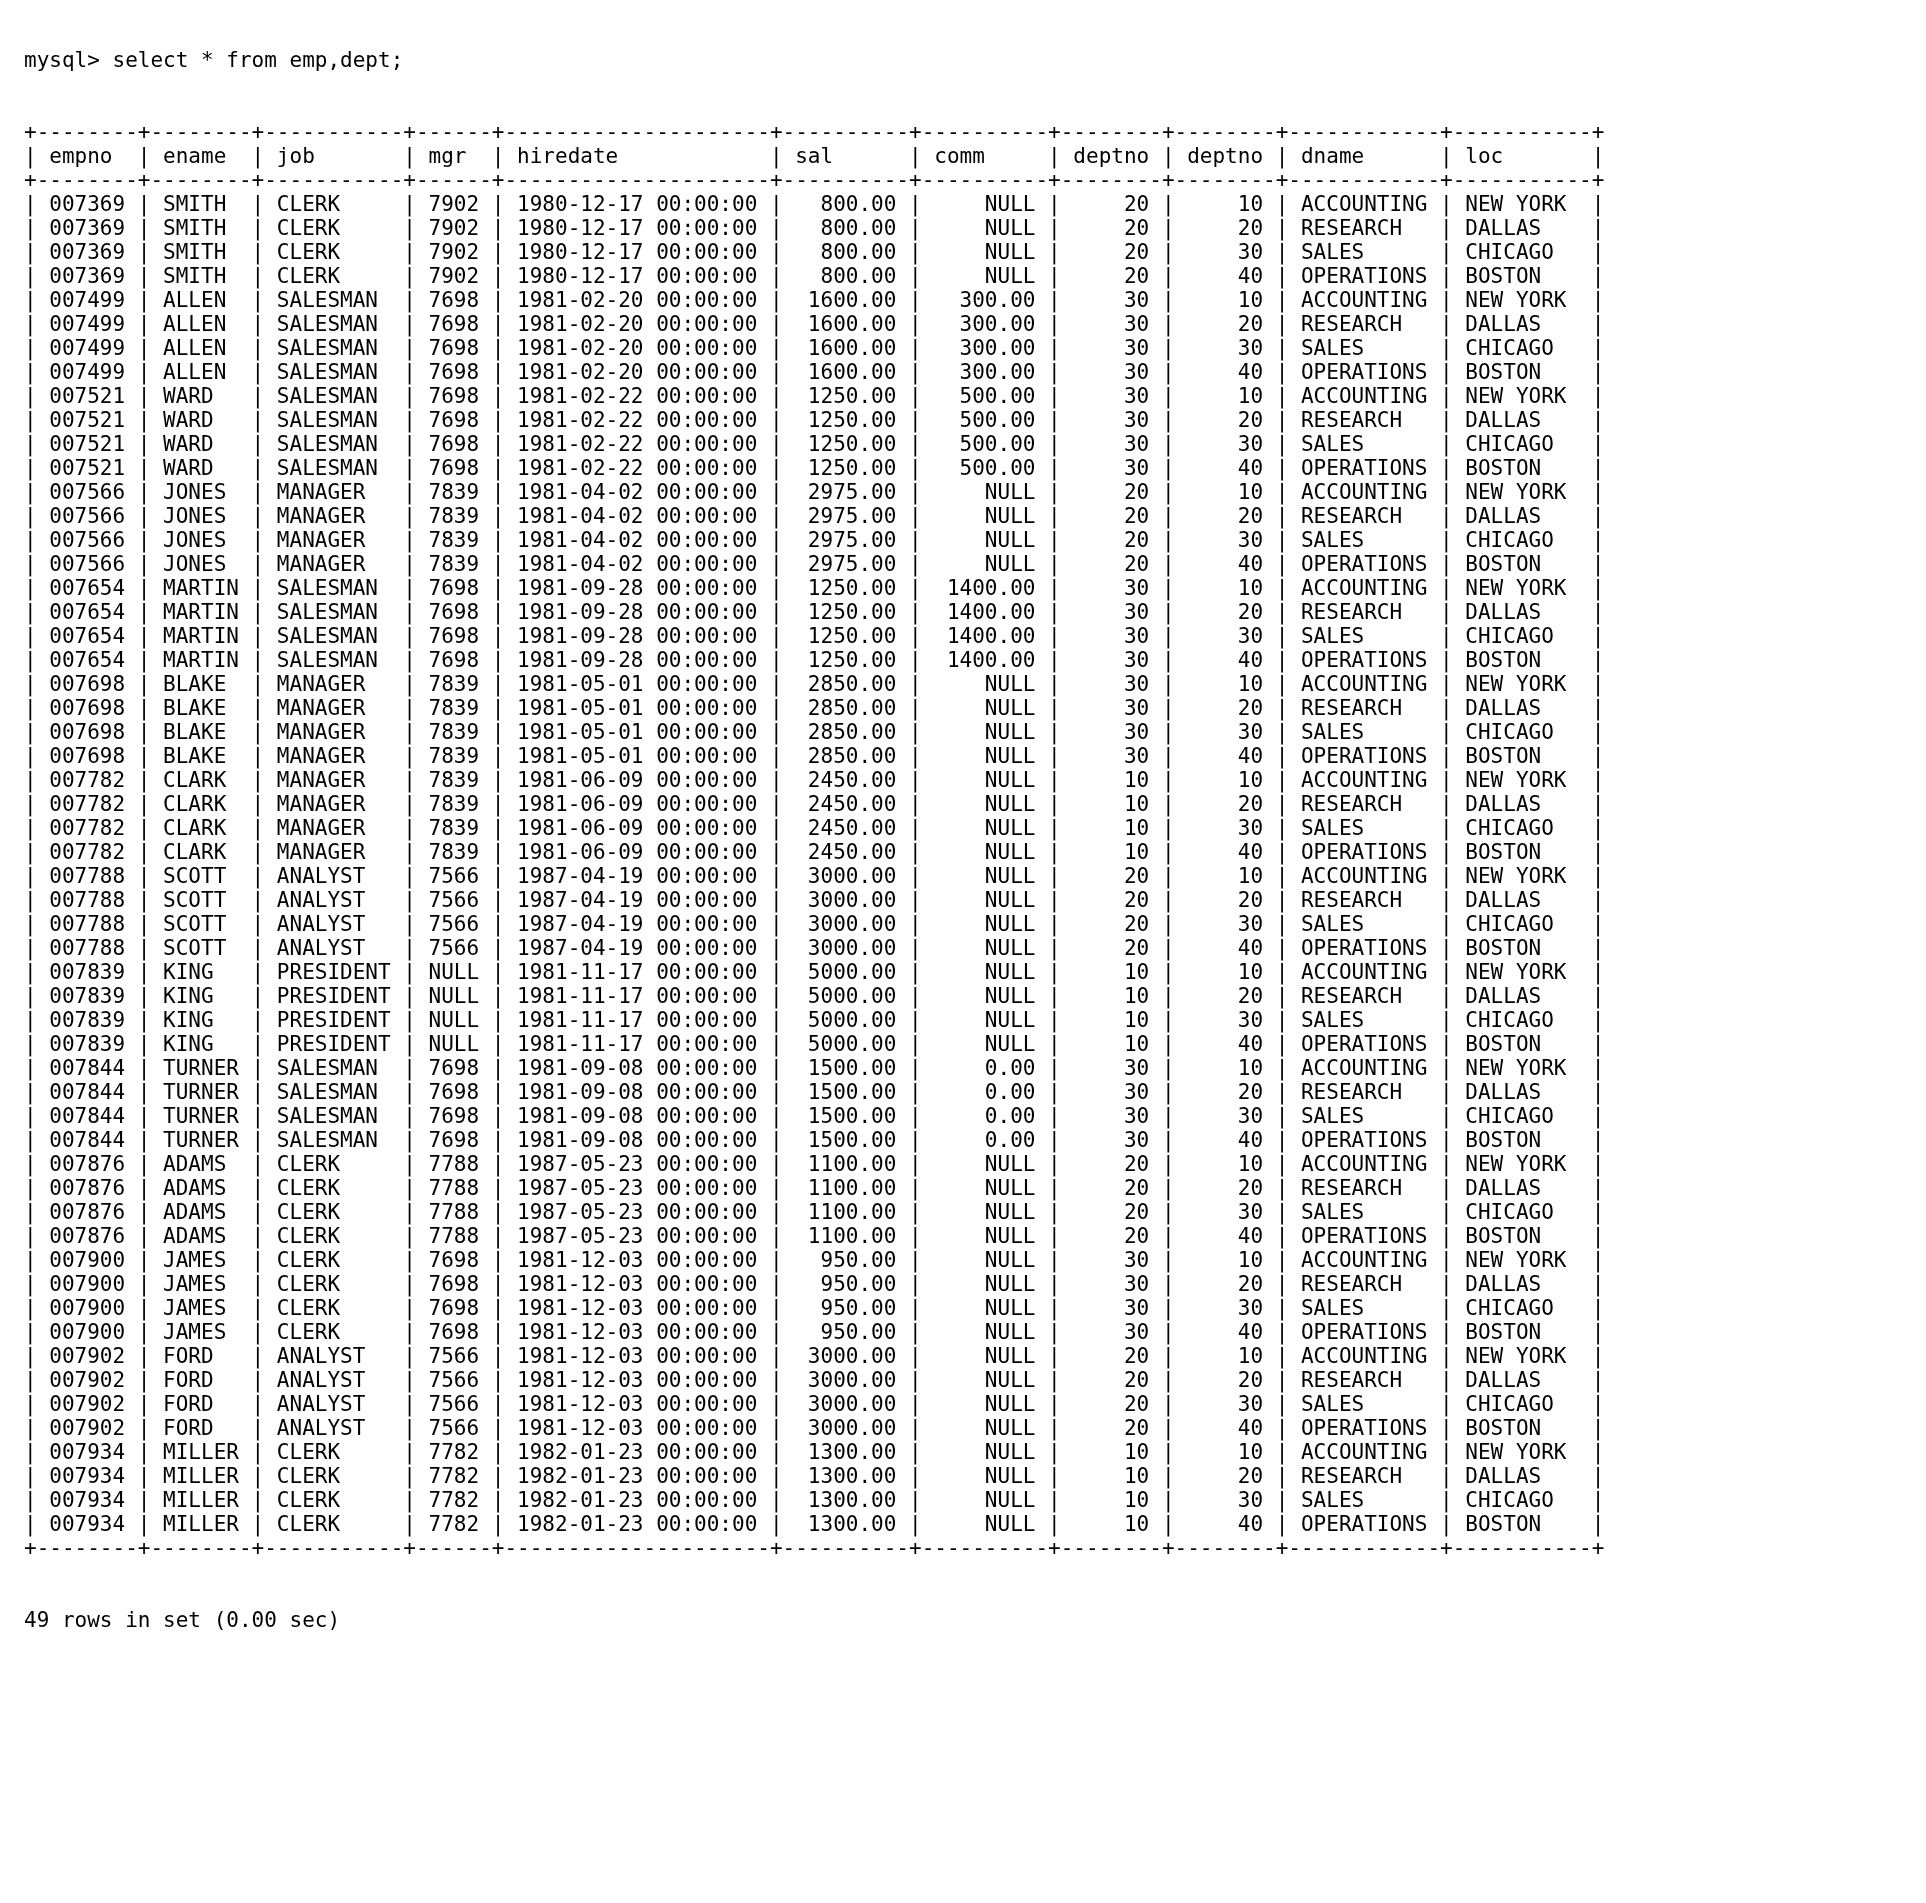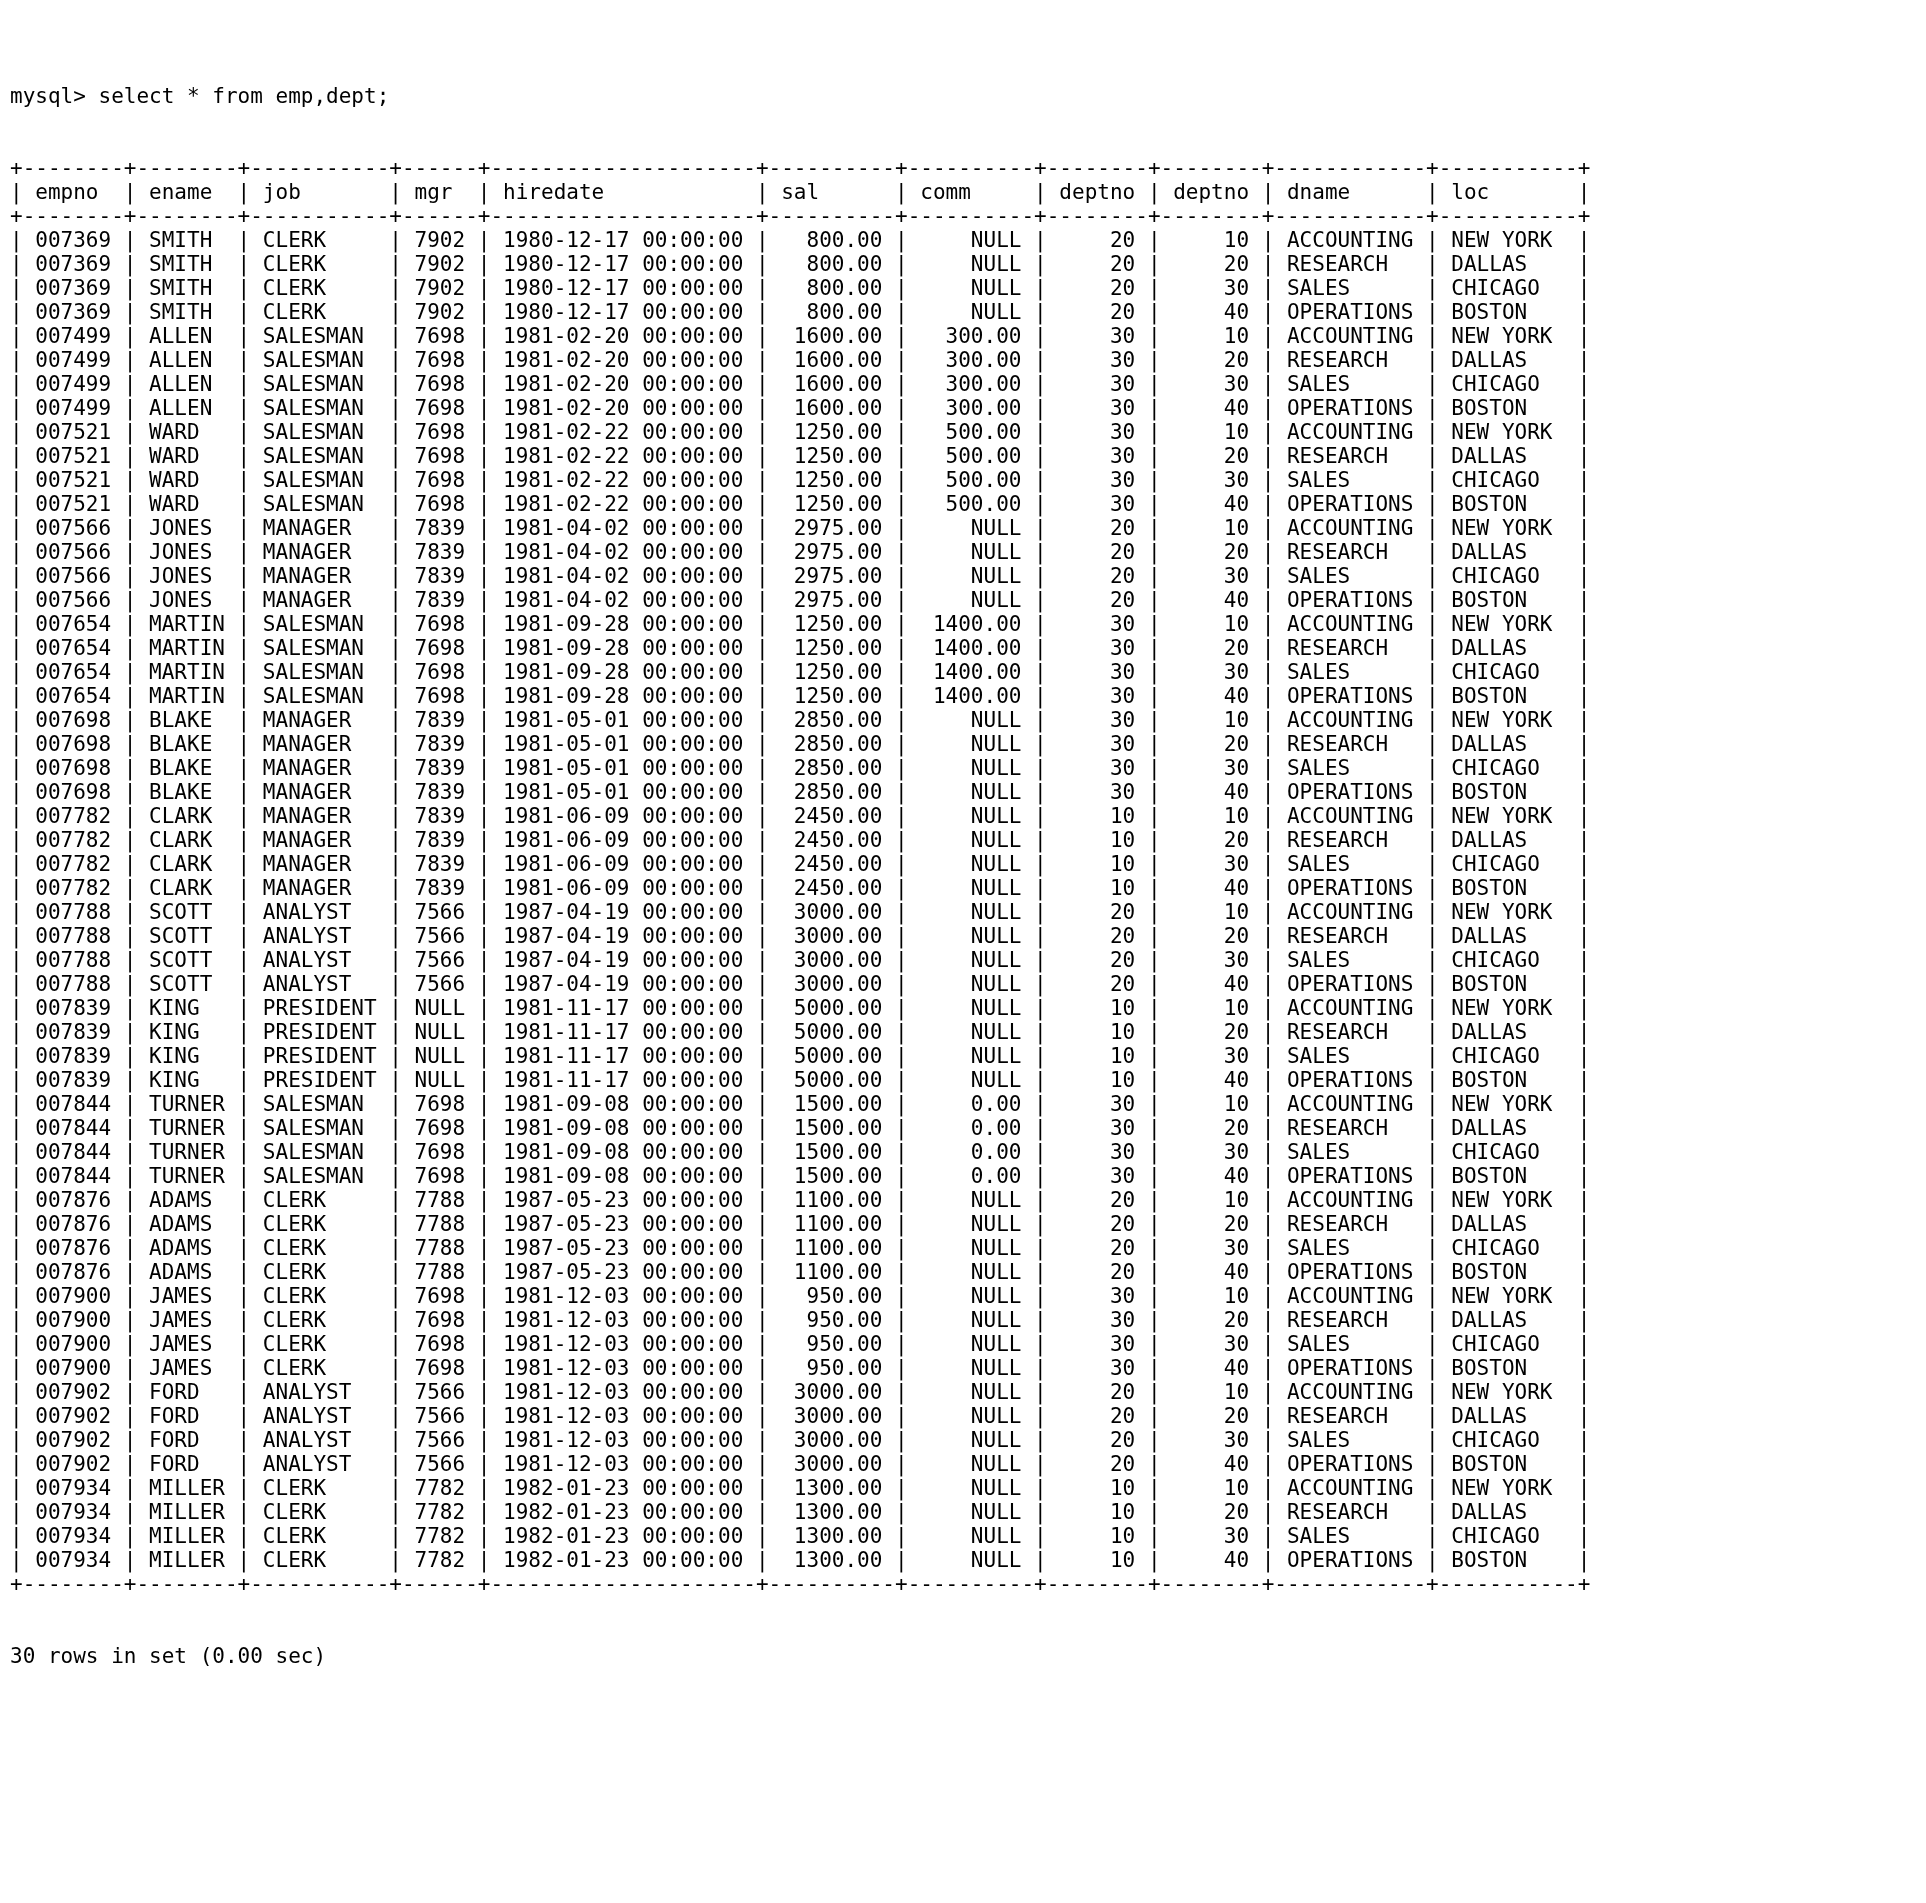--- a/index.html
+++ b/index.html
@@ -8,42 +8,41 @@
     padding: 0;
     background: #ffffff;
   }
   body {
     width: 1927px;
     height: 1903px;
     overflow: hidden;
     font-family: "DejaVu Sans Mono", "Liberation Mono", monospace;
   }
   #terminal {
-    padding: 0px 0px 0px 10px;
+    padding: 0px 0px 0px 24px;
     font-family: "DejaVu Sans Mono", "Liberation Mono", monospace;
     font-size: 21px;
     line-height: 24px;
     color: #000000;
     background: #ffffff;
     white-space: pre;
     letter-spacing: 0px;
-    margin-top: 36px;
   }
   .line {
     white-space: pre;
     font-family: "DejaVu Sans Mono", "Liberation Mono", monospace;
     height: 24px;
   }
   .prompt-line { }
   .rule-line { }
   .header-line { }
   .data-line { }
   .footer-line { }
 </style>
 </head>
 <body>
 
 <div id="terminal">
   <div class="line prompt-line">mysql&gt; select * from emp,dept;</div>
   <div id="table-body"><div class="line rule-line">+--------+--------+-----------+------+---------------------+----------+----------+--------+--------+------------+-----------+</div><div class="line header-line">| empno  | ename  | job       | mgr  | hiredate            | sal      | comm     | deptno | deptno | dname      | loc       |</div><div class="line rule-line">+--------+--------+-----------+------+---------------------+----------+----------+--------+--------+------------+-----------+</div><div class="line data-line">| 007369 | SMITH  | CLERK     | 7902 | 1980-12-17 00:00:00 |   800.00 |     NULL |     20 |     10 | ACCOUNTING | NEW YORK  |</div><div class="line data-line">| 007369 | SMITH  | CLERK     | 7902 | 1980-12-17 00:00:00 |   800.00 |     NULL |     20 |     20 | RESEARCH   | DALLAS    |</div><div class="line data-line">| 007369 | SMITH  | CLERK     | 7902 | 1980-12-17 00:00:00 |   800.00 |     NULL |     20 |     30 | SALES      | CHICAGO   |</div><div class="line data-line">| 007369 | SMITH  | CLERK     | 7902 | 1980-12-17 00:00:00 |   800.00 |     NULL |     20 |     40 | OPERATIONS | BOSTON    |</div><div class="line data-line">| 007499 | ALLEN  | SALESMAN  | 7698 | 1981-02-20 00:00:00 |  1600.00 |   300.00 |     30 |     10 | ACCOUNTING | NEW YORK  |</div><div class="line data-line">| 007499 | ALLEN  | SALESMAN  | 7698 | 1981-02-20 00:00:00 |  1600.00 |   300.00 |     30 |     20 | RESEARCH   | DALLAS    |</div><div class="line data-line">| 007499 | ALLEN  | SALESMAN  | 7698 | 1981-02-20 00:00:00 |  1600.00 |   300.00 |     30 |     30 | SALES      | CHICAGO   |</div><div class="line data-line">| 007499 | ALLEN  | SALESMAN  | 7698 | 1981-02-20 00:00:00 |  1600.00 |   300.00 |     30 |     40 | OPERATIONS | BOSTON    |</div><div class="line data-line">| 007521 | WARD   | SALESMAN  | 7698 | 1981-02-22 00:00:00 |  1250.00 |   500.00 |     30 |     10 | ACCOUNTING | NEW YORK  |</div><div class="line data-line">| 007521 | WARD   | SALESMAN  | 7698 | 1981-02-22 00:00:00 |  1250.00 |   500.00 |     30 |     20 | RESEARCH   | DALLAS    |</div><div class="line data-line">| 007521 | WARD   | SALESMAN  | 7698 | 1981-02-22 00:00:00 |  1250.00 |   500.00 |     30 |     30 | SALES      | CHICAGO   |</div><div class="line data-line">| 007521 | WARD   | SALESMAN  | 7698 | 1981-02-22 00:00:00 |  1250.00 |   500.00 |     30 |     40 | OPERATIONS | BOSTON    |</div><div class="line data-line">| 007566 | JONES  | MANAGER   | 7839 | 1981-04-02 00:00:00 |  2975.00 |     NULL |     20 |     10 | ACCOUNTING | NEW YORK  |</div><div class="line data-line">| 007566 | JONES  | MANAGER   | 7839 | 1981-04-02 00:00:00 |  2975.00 |     NULL |     20 |     20 | RESEARCH   | DALLAS    |</div><div class="line data-line">| 007566 | JONES  | MANAGER   | 7839 | 1981-04-02 00:00:00 |  2975.00 |     NULL |     20 |     30 | SALES      | CHICAGO   |</div><div class="line data-line">| 007566 | JONES  | MANAGER   | 7839 | 1981-04-02 00:00:00 |  2975.00 |     NULL |     20 |     40 | OPERATIONS | BOSTON    |</div><div class="line data-line">| 007654 | MARTIN | SALESMAN  | 7698 | 1981-09-28 00:00:00 |  1250.00 |  1400.00 |     30 |     10 | ACCOUNTING | NEW YORK  |</div><div class="line data-line">| 007654 | MARTIN | SALESMAN  | 7698 | 1981-09-28 00:00:00 |  1250.00 |  1400.00 |     30 |     20 | RESEARCH   | DALLAS    |</div><div class="line data-line">| 007654 | MARTIN | SALESMAN  | 7698 | 1981-09-28 00:00:00 |  1250.00 |  1400.00 |     30 |     30 | SALES      | CHICAGO   |</div><div class="line data-line">| 007654 | MARTIN | SALESMAN  | 7698 | 1981-09-28 00:00:00 |  1250.00 |  1400.00 |     30 |     40 | OPERATIONS | BOSTON    |</div><div class="line data-line">| 007698 | BLAKE  | MANAGER   | 7839 | 1981-05-01 00:00:00 |  2850.00 |     NULL |     30 |     10 | ACCOUNTING | NEW YORK  |</div><div class="line data-line">| 007698 | BLAKE  | MANAGER   | 7839 | 1981-05-01 00:00:00 |  2850.00 |     NULL |     30 |     20 | RESEARCH   | DALLAS    |</div><div class="line data-line">| 007698 | BLAKE  | MANAGER   | 7839 | 1981-05-01 00:00:00 |  2850.00 |     NULL |     30 |     30 | SALES      | CHICAGO   |</div><div class="line data-line">| 007698 | BLAKE  | MANAGER   | 7839 | 1981-05-01 00:00:00 |  2850.00 |     NULL |     30 |     40 | OPERATIONS | BOSTON    |</div><div class="line data-line">| 007782 | CLARK  | MANAGER   | 7839 | 1981-06-09 00:00:00 |  2450.00 |     NULL |     10 |     10 | ACCOUNTING | NEW YORK  |</div><div class="line data-line">| 007782 | CLARK  | MANAGER   | 7839 | 1981-06-09 00:00:00 |  2450.00 |     NULL |     10 |     20 | RESEARCH   | DALLAS    |</div><div class="line data-line">| 007782 | CLARK  | MANAGER   | 7839 | 1981-06-09 00:00:00 |  2450.00 |     NULL |     10 |     30 | SALES      | CHICAGO   |</div><div class="line data-line">| 007782 | CLARK  | MANAGER   | 7839 | 1981-06-09 00:00:00 |  2450.00 |     NULL |     10 |     40 | OPERATIONS | BOSTON    |</div><div class="line data-line">| 007788 | SCOTT  | ANALYST   | 7566 | 1987-04-19 00:00:00 |  3000.00 |     NULL |     20 |     10 | ACCOUNTING | NEW YORK  |</div><div class="line data-line">| 007788 | SCOTT  | ANALYST   | 7566 | 1987-04-19 00:00:00 |  3000.00 |     NULL |     20 |     20 | RESEARCH   | DALLAS    |</div><div class="line data-line">| 007788 | SCOTT  | ANALYST   | 7566 | 1987-04-19 00:00:00 |  3000.00 |     NULL |     20 |     30 | SALES      | CHICAGO   |</div><div class="line data-line">| 007788 | SCOTT  | ANALYST   | 7566 | 1987-04-19 00:00:00 |  3000.00 |     NULL |     20 |     40 | OPERATIONS | BOSTON    |</div><div class="line data-line">| 007839 | KING   | PRESIDENT | NULL | 1981-11-17 00:00:00 |  5000.00 |     NULL |     10 |     10 | ACCOUNTING | NEW YORK  |</div><div class="line data-line">| 007839 | KING   | PRESIDENT | NULL | 1981-11-17 00:00:00 |  5000.00 |     NULL |     10 |     20 | RESEARCH   | DALLAS    |</div><div class="line data-line">| 007839 | KING   | PRESIDENT | NULL | 1981-11-17 00:00:00 |  5000.00 |     NULL |     10 |     30 | SALES      | CHICAGO   |</div><div class="line data-line">| 007839 | KING   | PRESIDENT | NULL | 1981-11-17 00:00:00 |  5000.00 |     NULL |     10 |     40 | OPERATIONS | BOSTON    |</div><div class="line data-line">| 007844 | TURNER | SALESMAN  | 7698 | 1981-09-08 00:00:00 |  1500.00 |     0.00 |     30 |     10 | ACCOUNTING | NEW YORK  |</div><div class="line data-line">| 007844 | TURNER | SALESMAN  | 7698 | 1981-09-08 00:00:00 |  1500.00 |     0.00 |     30 |     20 | RESEARCH   | DALLAS    |</div><div class="line data-line">| 007844 | TURNER | SALESMAN  | 7698 | 1981-09-08 00:00:00 |  1500.00 |     0.00 |     30 |     30 | SALES      | CHICAGO   |</div><div class="line data-line">| 007844 | TURNER | SALESMAN  | 7698 | 1981-09-08 00:00:00 |  1500.00 |     0.00 |     30 |     40 | OPERATIONS | BOSTON    |</div><div class="line data-line">| 007876 | ADAMS  | CLERK     | 7788 | 1987-05-23 00:00:00 |  1100.00 |     NULL |     20 |     10 | ACCOUNTING | NEW YORK  |</div><div class="line data-line">| 007876 | ADAMS  | CLERK     | 7788 | 1987-05-23 00:00:00 |  1100.00 |     NULL |     20 |     20 | RESEARCH   | DALLAS    |</div><div class="line data-line">| 007876 | ADAMS  | CLERK     | 7788 | 1987-05-23 00:00:00 |  1100.00 |     NULL |     20 |     30 | SALES      | CHICAGO   |</div><div class="line data-line">| 007876 | ADAMS  | CLERK     | 7788 | 1987-05-23 00:00:00 |  1100.00 |     NULL |     20 |     40 | OPERATIONS | BOSTON    |</div><div class="line data-line">| 007900 | JAMES  | CLERK     | 7698 | 1981-12-03 00:00:00 |   950.00 |     NULL |     30 |     10 | ACCOUNTING | NEW YORK  |</div><div class="line data-line">| 007900 | JAMES  | CLERK     | 7698 | 1981-12-03 00:00:00 |   950.00 |     NULL |     30 |     20 | RESEARCH   | DALLAS    |</div><div class="line data-line">| 007900 | JAMES  | CLERK     | 7698 | 1981-12-03 00:00:00 |   950.00 |     NULL |     30 |     30 | SALES      | CHICAGO   |</div><div class="line data-line">| 007900 | JAMES  | CLERK     | 7698 | 1981-12-03 00:00:00 |   950.00 |     NULL |     30 |     40 | OPERATIONS | BOSTON    |</div><div class="line data-line">| 007902 | FORD   | ANALYST   | 7566 | 1981-12-03 00:00:00 |  3000.00 |     NULL |     20 |     10 | ACCOUNTING | NEW YORK  |</div><div class="line data-line">| 007902 | FORD   | ANALYST   | 7566 | 1981-12-03 00:00:00 |  3000.00 |     NULL |     20 |     20 | RESEARCH   | DALLAS    |</div><div class="line data-line">| 007902 | FORD   | ANALYST   | 7566 | 1981-12-03 00:00:00 |  3000.00 |     NULL |     20 |     30 | SALES      | CHICAGO   |</div><div class="line data-line">| 007902 | FORD   | ANALYST   | 7566 | 1981-12-03 00:00:00 |  3000.00 |     NULL |     20 |     40 | OPERATIONS | BOSTON    |</div><div class="line data-line">| 007934 | MILLER | CLERK     | 7782 | 1982-01-23 00:00:00 |  1300.00 |     NULL |     10 |     10 | ACCOUNTING | NEW YORK  |</div><div class="line data-line">| 007934 | MILLER | CLERK     | 7782 | 1982-01-23 00:00:00 |  1300.00 |     NULL |     10 |     20 | RESEARCH   | DALLAS    |</div><div class="line data-line">| 007934 | MILLER | CLERK     | 7782 | 1982-01-23 00:00:00 |  1300.00 |     NULL |     10 |     30 | SALES      | CHICAGO   |</div><div class="line data-line">| 007934 | MILLER | CLERK     | 7782 | 1982-01-23 00:00:00 |  1300.00 |     NULL |     10 |     40 | OPERATIONS | BOSTON    |</div><div class="line rule-line">+--------+--------+-----------+------+---------------------+----------+----------+--------+--------+------------+-----------+</div></div>
-  <div class="line footer-line">30 rows in set (0.00 sec)</div>
+  <div class="line footer-line">49 rows in set (0.00 sec)</div>
 </div>
 
 
 </body></html>

